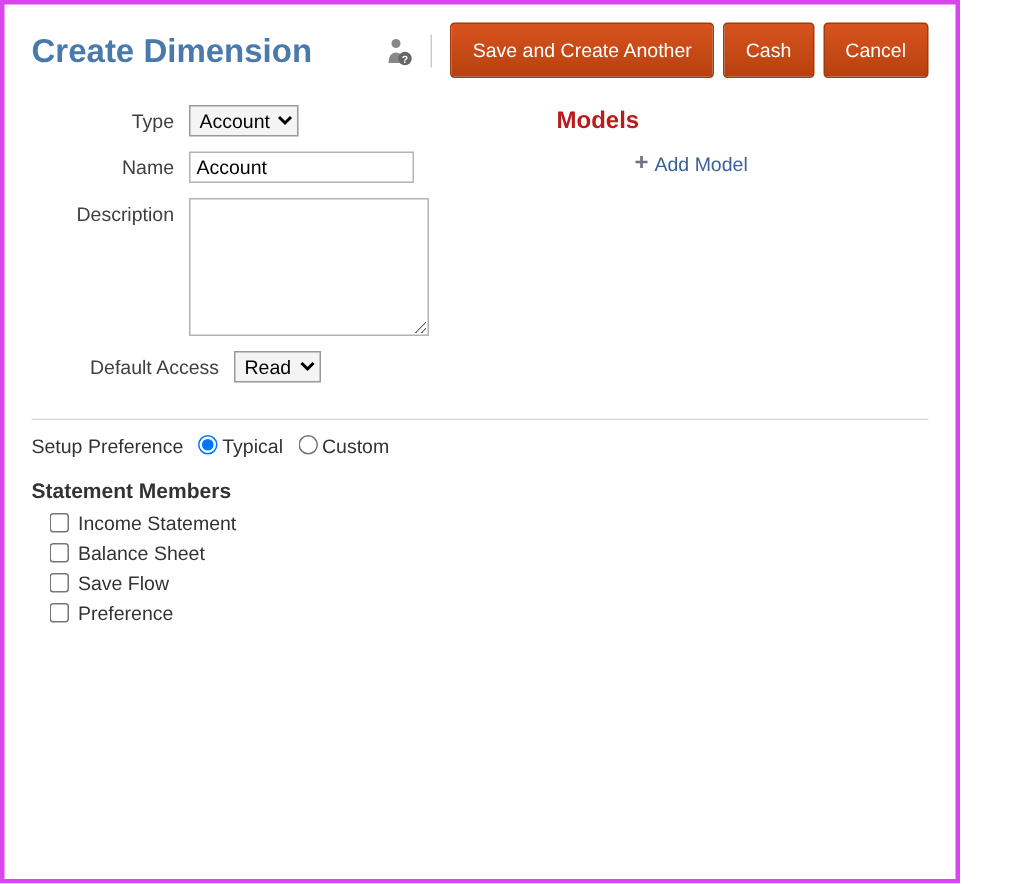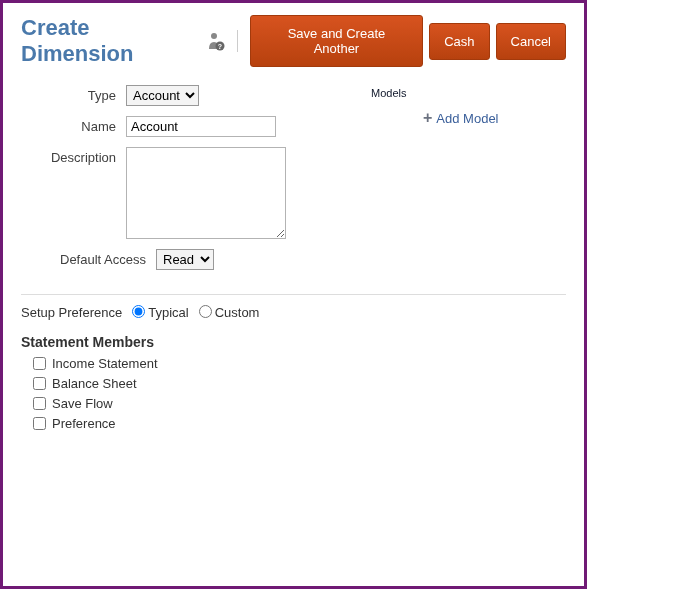--- a/index.html
+++ b/index.html
@@ -4,23 +4,23 @@
 <style>
   * { box-sizing: border-box; }
   body {
     margin: 0;
     font-family: Tahoma, Arial, sans-serif;
     font-size: 13px;
     color: #333;
     background: #fff;
   }
   .frame {
-    width: 587px;
+    width: 640px;
     height: 589px;
-    border: 3px solid #701a75;
+    border: 3px solid #d946ef;
     padding: 12px 18px;
     position: relative;
   }
   .topbar {
     display: flex;
     align-items: center;
     justify-content: space-between;
     margin-bottom: 18px;
   }
   .page-title {
@@ -86,24 +86,25 @@
     width: 160px;
     height: 92px;
     border: 1px solid #b3b3b3;
     resize: both;
     font-size: 13px;
     font-family: inherit;
     padding: 2px 4px;
   }
 
   .models-heading {
-    color: #0f172a;
-    font-size: 11px;
+    color: #b91c1c;
+    font-size: 16px;
     margin-bottom: 10px;
     margin-top: 2px;
+    font-weight: bold;
   }
   .add-model {
     display: inline-flex;
     align-items: center;
     gap: 4px;
     color: #3a5f9a;
     cursor: pointer;
     margin-left: 52px;
   }
   .add-model .plus { font-size: 16px; font-weight: bold; color: #6b7280; }

